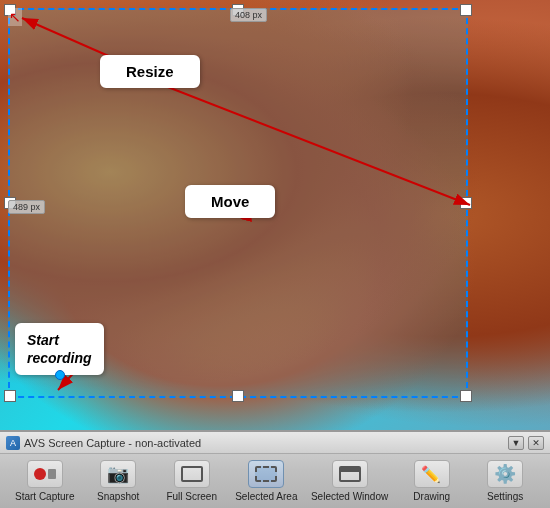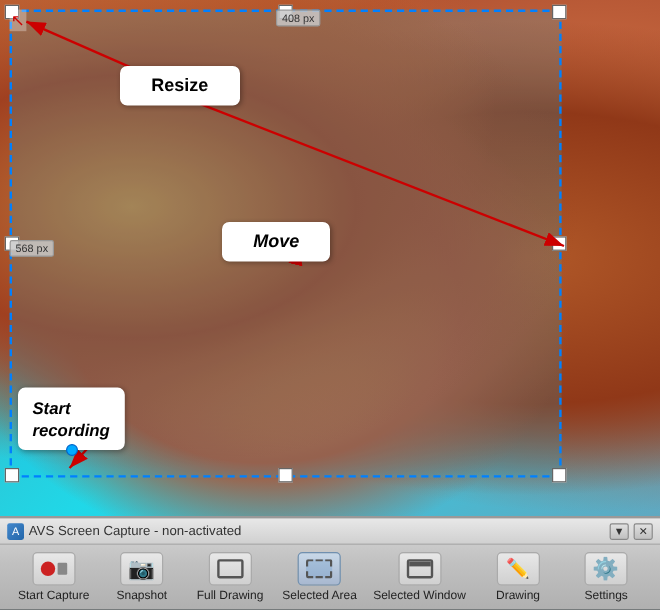--- a/index.html
+++ b/index.html
@@ -119,21 +119,20 @@
     
     .tooltip-resize {
       top: 55px;
       left: 100px;
     }
 
     
     .tooltip-move {
       top: 185px;
       left: 185px;
-      font-style: italic;
     }
 
     
     .tooltip-start {
       bottom: 55px;
       left: 15px;
       font-size: 14px;
       padding: 6px 10px;
       line-height: 1.3;
       font-style: italic;
@@ -368,21 +367,21 @@
       <div class="handle handle-tc"></div>
       <div class="handle handle-tr"></div>
       <div class="handle handle-ml"></div>
       <div class="handle handle-mr"></div>
       <div class="handle handle-bl"></div>
       <div class="handle handle-bc"></div>
       <div class="handle handle-br"></div>
     </div>
 
     <div class="size-label">408 px</div>
-    <div class="height-label">568 px</div>
+    <div class="height-label">489 px</div>
 
     <div class="resize-cursor">↖</div>
 
     <div class="move-cursor">✛</div>
 
     <svg class="arrows-overlay" viewBox="0 0 550 430">
 
       <defs>
         <marker id="arrowhead-red" markerWidth="8" markerHeight="6" refX="8" refY="3" orient="auto">
           <polygon points="0 0, 8 3, 0 6" fill="#cc0000"></polygon>
@@ -445,21 +444,21 @@
         <div class="tb-btn-icon">
           <span class="icon-camera">📷</span>
         </div>
         <span class="tb-btn-label">Snapshot</span>
       </div>
 
       <div class="tb-btn">
         <div class="tb-btn-icon">
           <div class="icon-fullscreen"></div>
         </div>
-        <span class="tb-btn-label">Full Drawing</span>
+        <span class="tb-btn-label">Full Screen</span>
       </div>
 
       <div class="tb-btn active">
         <div class="tb-btn-icon">
           <div class="icon-selected-area"></div>
         </div>
         <span class="tb-btn-label">Selected Area</span>
       </div>
 
       <div class="tb-btn">

